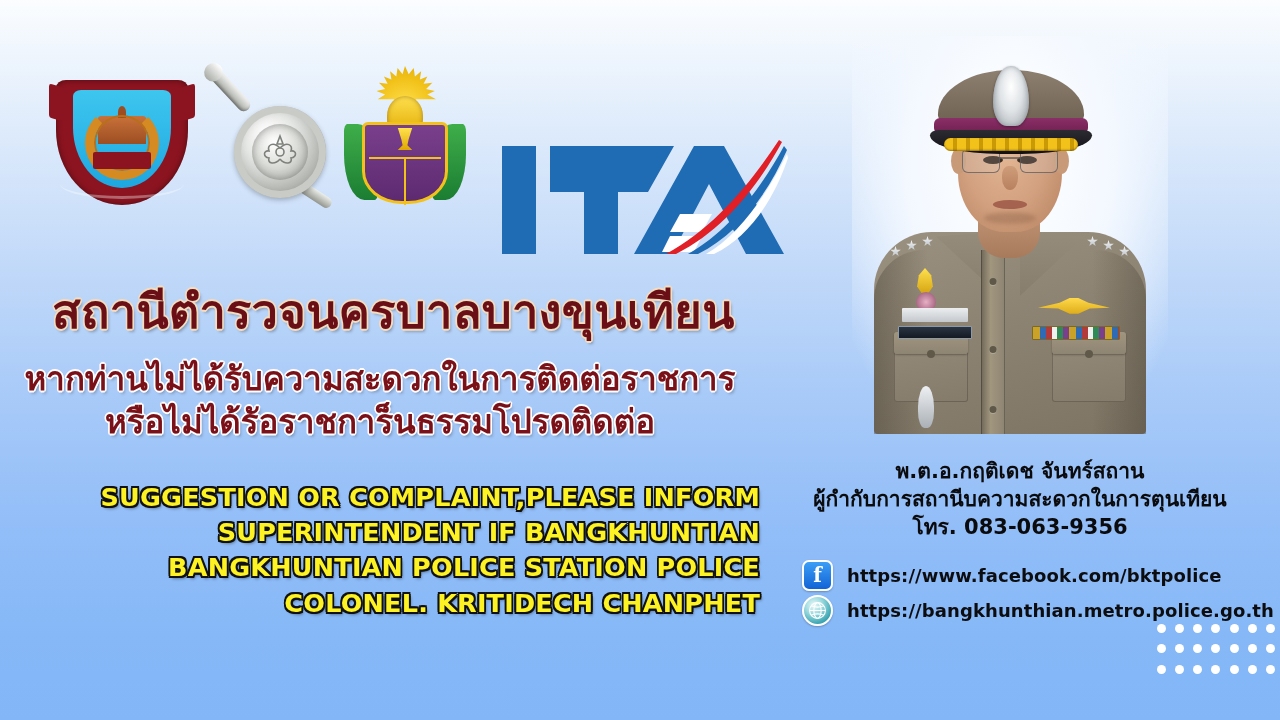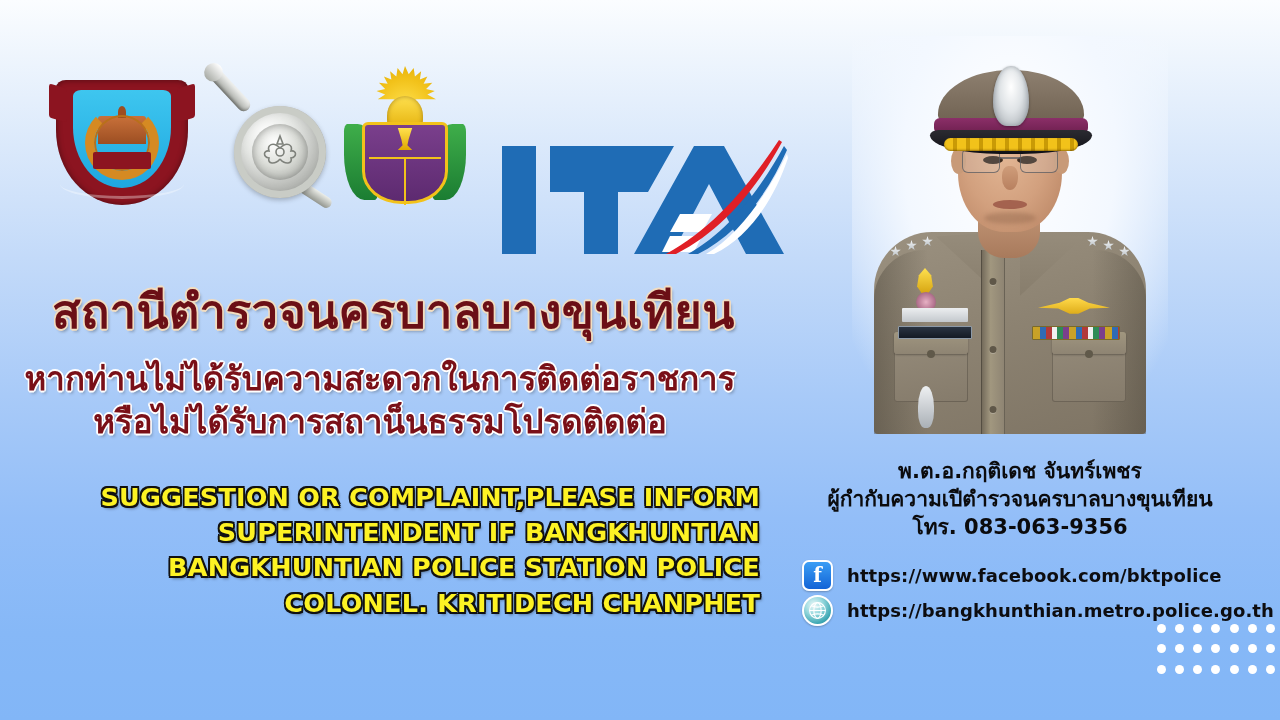--- a/index.html
+++ b/index.html
@@ -492,21 +492,21 @@
         <path d="M286 10 C262 54 230 96 190 118 L200 118 C240 98 270 58 289 14 Z" fill="#1f6cb5"></path>
         <path d="M289 18 C268 60 240 100 208 118 L216 118 C250 102 276 64 290 22 Z" fill="#ffffff"></path>
       </g>
     </svg>
   </div>
 
   <div id="headline">สถานีตำรวจนครบาลบางขุนเทียน</div>
 
   <div id="subhead">
     <div>หากท่านไม่ได้รับความสะดวกในการติดต่อราชการ</div>
-    <div>หรือไม่ได้รับการสถาน็นธรรมโปรดติดต่อ</div>
+    <div>หรือไม่ได้รัอราชการ็นธรรมโปรดติดต่อ</div>
   </div>
 
   <div id="english-block">
     <div>SUGGESTION OR COMPLAINT,PLEASE INFORM</div>
     <div>SUPERINTENDENT IF BANGKHUNTIAN</div>
     <div>BANGKHUNTIAN POLICE STATION POLICE</div>
     <div>COLONEL. KRITIDECH CHANPHET</div>
   </div>
 
   <div id="officer-photo">
@@ -559,22 +559,22 @@
     <div class="ph" id="cap">
       <div class="crown"></div>
       <div class="band"></div>
       <div class="visor"></div>
       <div class="gold-leaf"></div>
       <div class="badge"></div>
     </div>
   </div>
 
   <div id="officer-name-block">
-    <div>พ.ต.อ.กฤติเดช จันทร์เพชร</div>
-    <div>ผู้กำกับความเปีตำรวจนครบาลบางขุนเทียน</div>
+    <div>พ.ต.อ.กฤติเดช จันทร์สถาน</div>
+    <div>ผู้กำกับการสถานีบความสะดวกในการตุนเทียน</div>
     <div>โทร. 083-063-9356</div>
   </div>
 
   <div id="links">
     <div class="link-row">
       <span class="ico fb">
         <span class="f">f</span>
       </span>
       <span class="url">https://www.facebook.com/bktpolice</span>
     </div>

